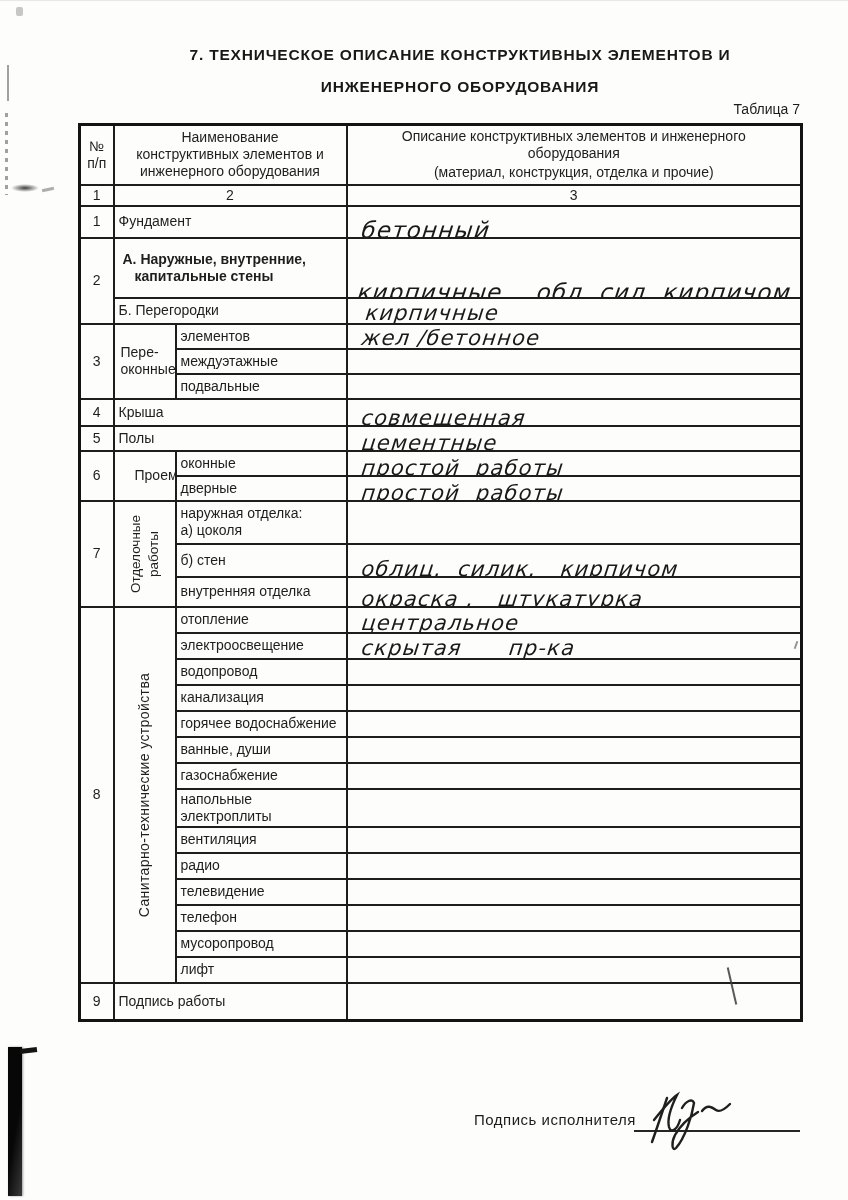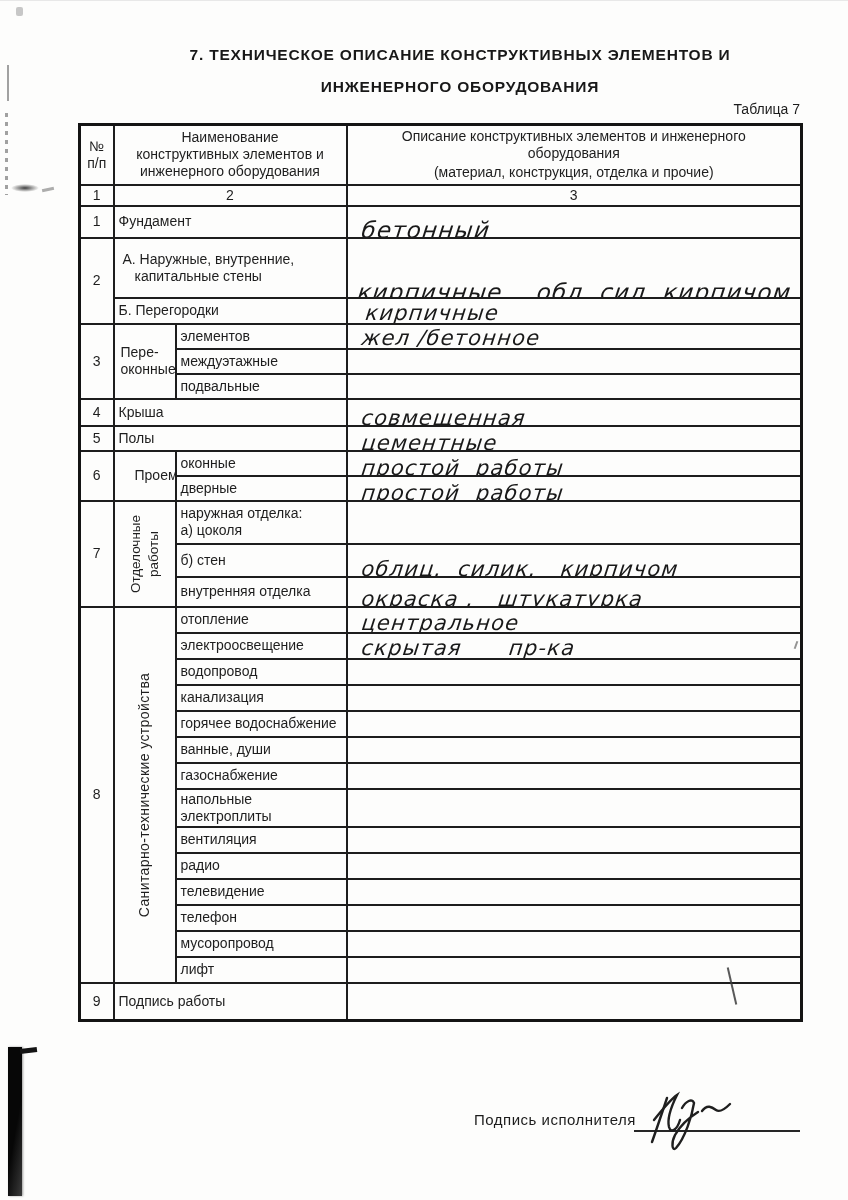--- a/index.html
+++ b/index.html
@@ -28,21 +28,21 @@
   }
   table.tech td {
     border:2px solid #1d1d1d; padding:1px 4px; vertical-align:middle;
     font-size:14px; line-height:1.22; color:#1e1e1e; overflow:hidden;
   }
   td.num { text-align:center; font-size:15px; padding:0; }
   td.lbl { padding-left:8px; }
   td.lbl-indent { padding-left:22px; }
   td.top-align { vertical-align:top; padding-top:4px; }
   .pre { white-space:pre-line; }
-  .hang { display:block; padding-left:16px; text-indent:-12px; }
+  .hang { display:block; padding-left:16px; text-indent:-12px;font-weight:bold; }
   td.hdr { text-align:center; font-size:14.5px; vertical-align:middle; }
   .hdr-note { font-size:14px; margin-top:2px; }
 
   
   td.sub { padding-left:8px; font-size:13.8px; }
 
   
   td.val { position:relative; padding:0; }
   .hw {
     position:absolute; left:12px; bottom:-7px;

